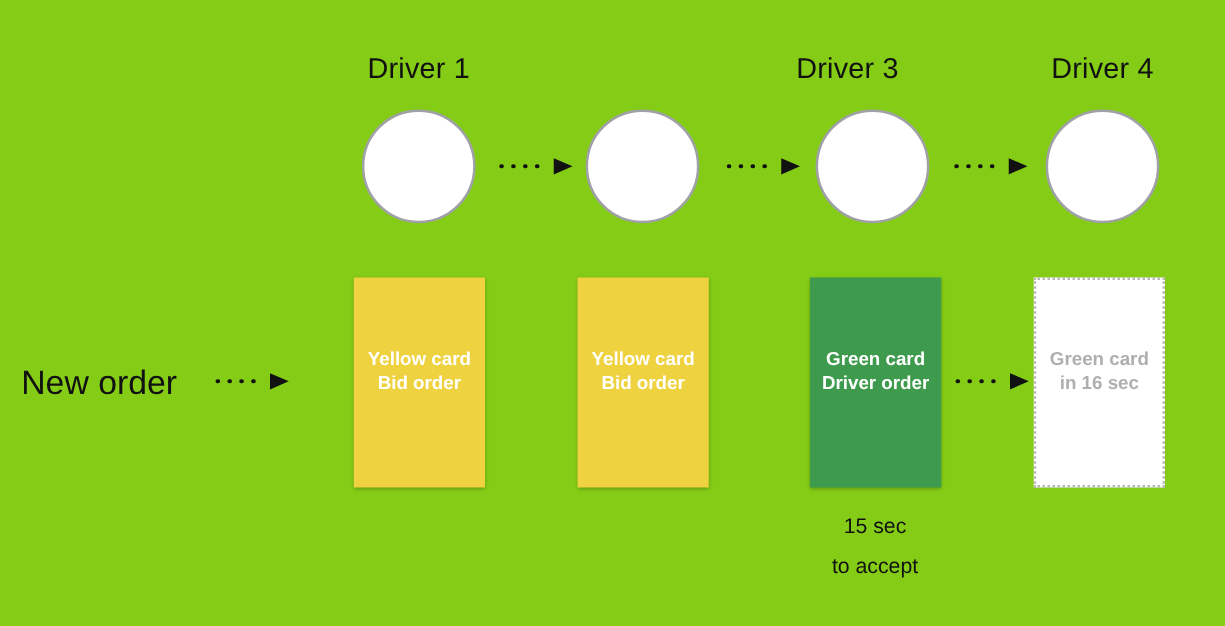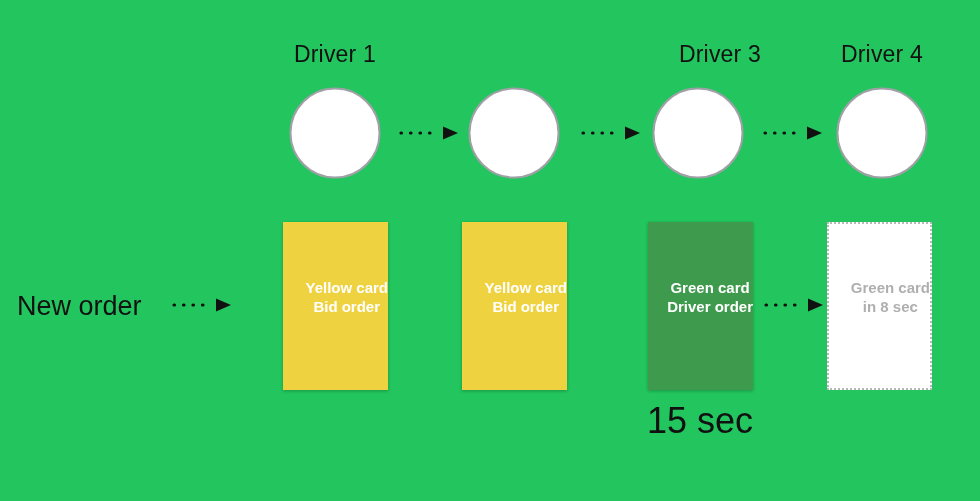--- a/index.html
+++ b/index.html
@@ -1,50 +1,50 @@
 <!DOCTYPE html>
 <html><head>
 <meta charset="utf-8">
 <style>
   html, body { margin: 0; padding: 0; background: #ffffff; }
   .canvas {
     position: relative;
     width: 980px;
     height: 501px;
-    background: #22c55e;
+    background: #84cc16;
     overflow: hidden;
     font-family: "Liberation Sans", "DejaVu Sans", sans-serif;
   }
   .abs { position: absolute; }
   .driver-label {
     width: 200px;
     text-align: center;
     font-size: 23px;
     color: #111111;
     letter-spacing: 0.2px;
   }
   .big-label {
     font-size: 27px;
     color: #111111;
   }
   .timer-note {
     width: 220px;
     text-align: center;
-    font-size: 36px;
+    font-size: 17px;
     line-height: 32px;
     color: #111111;
   }
   .circle-svg { display: block; }
   .arrow-svg { display: block; }
   .card {
     width: 105px;
     height: 168px;
     display: flex;
     align-items: center;
-    justify-content: flex-end;
+    justify-content: center;
     box-sizing: border-box;
   }
   .card .card-text {
     text-align: center;
     font-weight: bold;
     font-size: 15px;
     line-height: 19px;
     color: #ffffff;
     transform: translateY(-9px);
   }
@@ -55,21 +55,21 @@
     border: 2px dotted #B8B8B8;
   }
   .card.pending .card-text { color: #AFAFAF; }
 </style>
 </head>
 <body>
 
 <div class="canvas">
 
   <div class="abs driver-label" style="left:235px; top:41px;">Driver 1</div>
-  <div class="abs driver-label" style="left:620px; top:41px;">Driver 3</div>
+  <div class="abs driver-label" style="left:578px; top:41px;">Driver 3</div>
   <div class="abs driver-label" style="left:782px; top:41px;">Driver 4</div>
 
   <svg class="abs circle-svg" style="left:289px; top:87px;" width="92" height="92" viewBox="0 0 92 92">
     <circle cx="46" cy="46" r="44.5" fill="#ffffff" stroke="#9FA1A7" stroke-width="2"></circle>
   </svg>
   <svg class="abs circle-svg" style="left:468px; top:87px;" width="92" height="92" viewBox="0 0 92 92">
     <circle cx="46" cy="46" r="44.5" fill="#ffffff" stroke="#9FA1A7" stroke-width="2"></circle>
   </svg>
   <svg class="abs circle-svg" style="left:652px; top:87px;" width="92" height="92" viewBox="0 0 92 92">
     <circle cx="46" cy="46" r="44.5" fill="#ffffff" stroke="#9FA1A7" stroke-width="2"></circle>
@@ -111,26 +111,27 @@
   </div>
   <div class="abs card green" style="left: 648px; top: 222px; background-color: rgb(62, 155, 77);">
     <div class="card-text">
       <div>Green card</div>
       <div>Driver order</div>
     </div>
   </div>
   <div class="abs card pending" style="left:827px; top:222px;">
     <div class="card-text">
       <div>Green card</div>
-      <div>in 8 sec</div>
+      <div>in 16 sec</div>
     </div>
   </div>
 
   <svg class="abs arrow-svg" style="left:763px; top:297px;" width="62" height="16" viewBox="0 0 62 16">
     <line x1="3" y1="8" x2="41" y2="8" stroke="#111111" stroke-width="3.2" stroke-dasharray="0.5 9" stroke-linecap="round"></line>
     <path d="M45 1.5 L60 8 L45 14.5 Z" fill="#111111"></path>
   </svg>
 
   <div class="abs timer-note" style="left:590px; top:405px;">
     <div>15 sec</div>
+    <div>to accept</div>
   </div>
 
 </div>
 
 </body></html>

